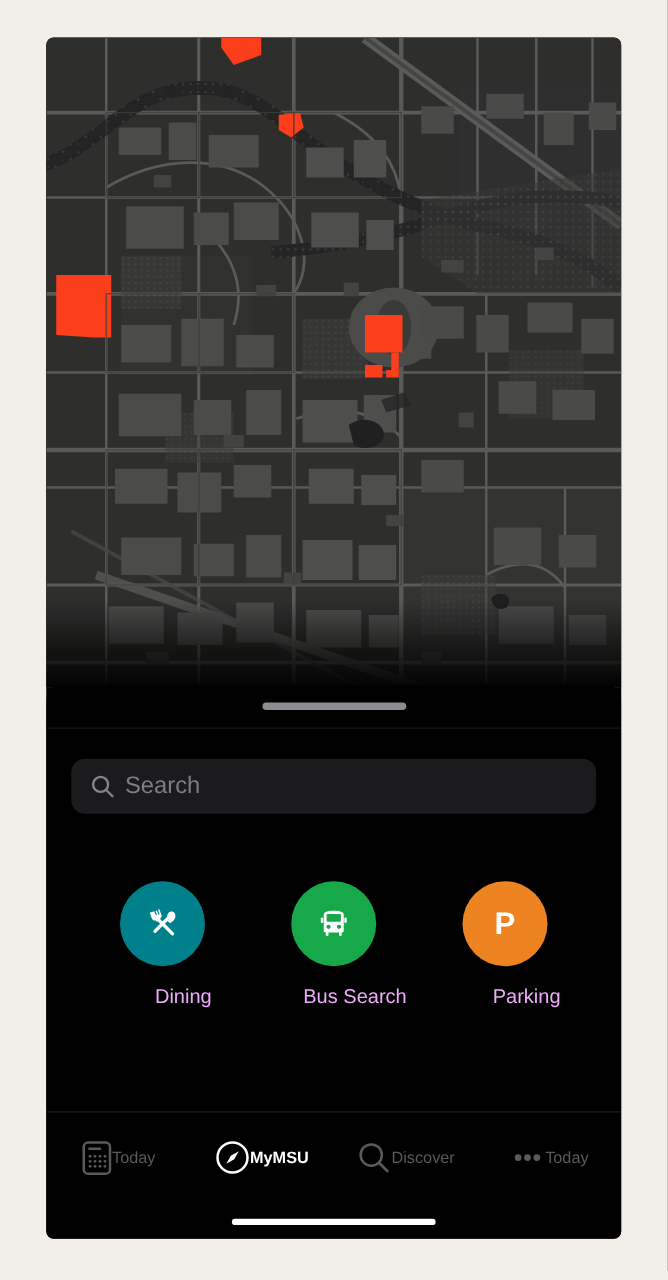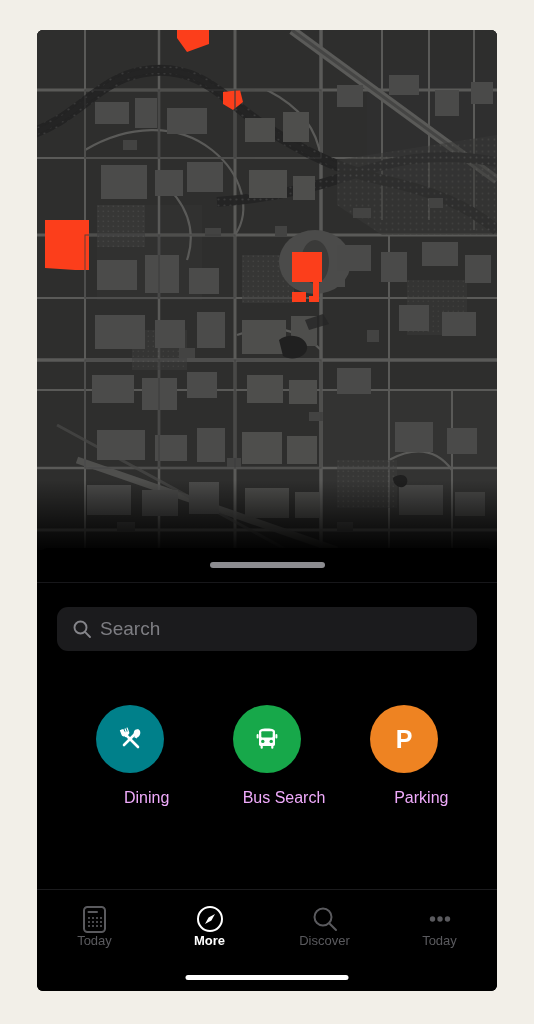--- a/index.html
+++ b/index.html
@@ -145,21 +145,21 @@
     bottom: 29px;
     width: 460px;
     height: 72px;
     border-top: 1px solid #1b1b1d;
     display: flex;
     align-items: center;
   }
   .tab {
     flex: 1 1 0;
     display: flex;
-    flex-direction: column;
+    flex-direction: row;
     align-items: center;
     justify-content: center;
     gap: 0;
     height: 100%;
   }
   .tab-icon {
     height: 30px;
     display: flex;
     align-items: center;
     justify-content: center;
@@ -466,21 +466,21 @@
         </div>
 
 
         <div class="tab active">
           <div class="tab-icon">
             <svg width="28" height="28" viewBox="0 0 28 28">
               <circle cx="14" cy="14" r="12" fill="none" stroke="#ffffff" stroke-width="2"></circle>
               <path d="M19 9 L12.6 12.6 L9 19 L15.4 15.4 Z" fill="#ffffff"></path>
             </svg>
           </div>
-          <div class="tab-label">More</div>
+          <div class="tab-label">MyMSU</div>
         </div>
 
         <div class="tab">
           <div class="tab-icon">
             <svg width="28" height="28" viewBox="0 0 28 28">
               <circle cx="12" cy="12" r="8.5" fill="none" stroke="#5a5a5e" stroke-width="2"></circle>
               <line x1="18.2" y1="18.2" x2="25" y2="25" stroke="#5a5a5e" stroke-width="2" stroke-linecap="round"></line>
             </svg>
           </div>
           <div class="tab-label">Discover</div>

